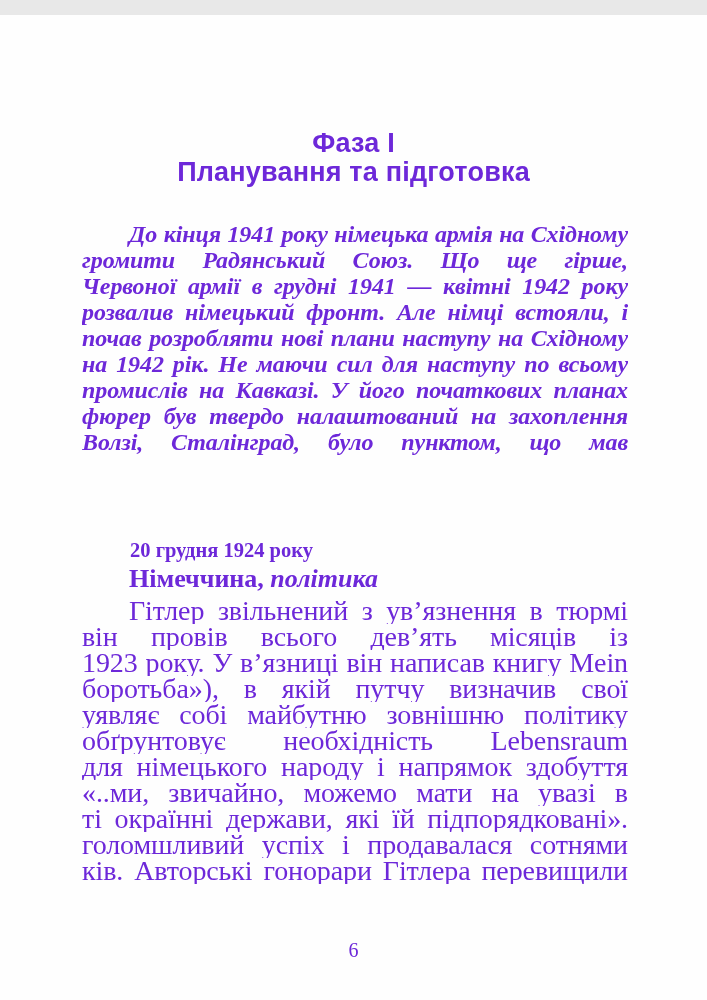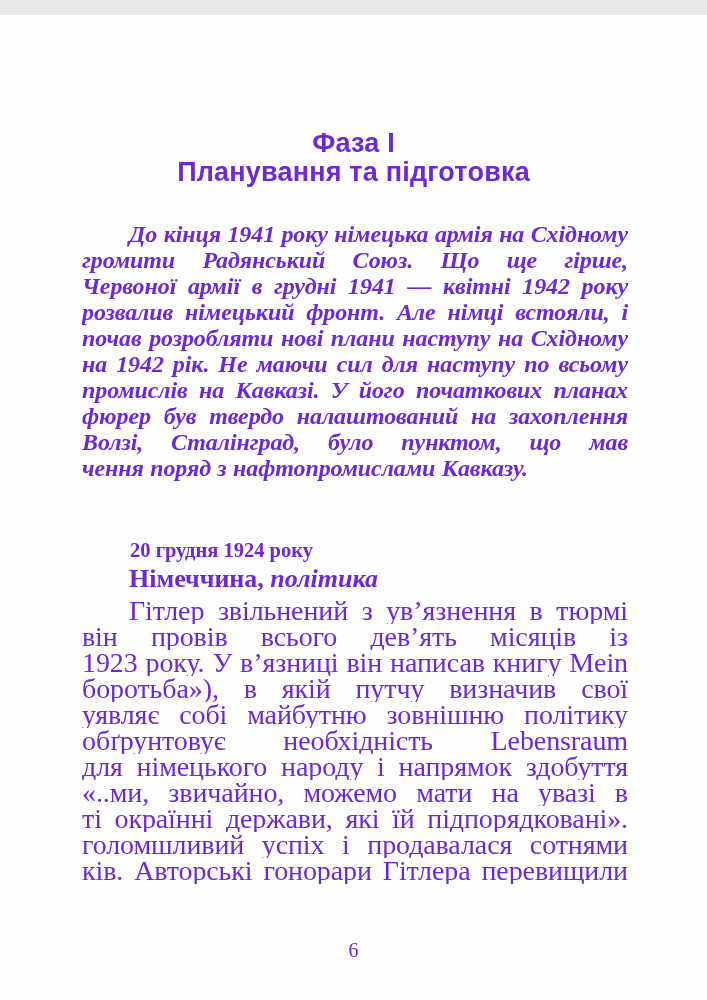--- a/index.html
+++ b/index.html
@@ -82,21 +82,20 @@
   <div class="intro-block">
     <div class="line line--first">До кінця 1941 року німецька армія на Східному фрон-</div>
     <div class="line">громити Радянський Союз. Що ще гірше, контрнаступ</div>
     <div class="line">Червоної армії в грудні 1941 — квітні 1942 року ледь не</div>
     <div class="line">розвалив німецький фронт. Але німці встояли, і Гітлер</div>
     <div class="line">почав розробляти нові плани наступу на Східному фронті</div>
     <div class="line">на 1942 рік. Не маючи сил для наступу по всьому фронту,</div>
     <div class="line">промислів на Кавказі. У його початкових планах місто на</div>
     <div class="line">фюрер був твердо налаштований на захоплення нафто-</div>
     <div class="line">Волзі, Сталінград, було пунктом, що мав стратегічне зна-</div>
-    <div class="line line--last">чення поряд з нафтопромислами Кавказу.</div>
   </div>
 
   <div class="heading-date">20 грудня 1924 року</div>
 
   <div class="heading-loc"><span>Німеччина,</span>&nbsp;<span class="topic">політика</span></div>
 
   <div class="body-block">
     <div class="line line--first">Гітлер звільнений з ув’язнення в тюрмі Ландсберг, де</div>
     <div class="line">він провів всього дев’ять місяців із призначених судом п’яти</div>
     <div class="line">1923 року. У в’язниці він написав книгу Mein Kampf («Моя</div>

